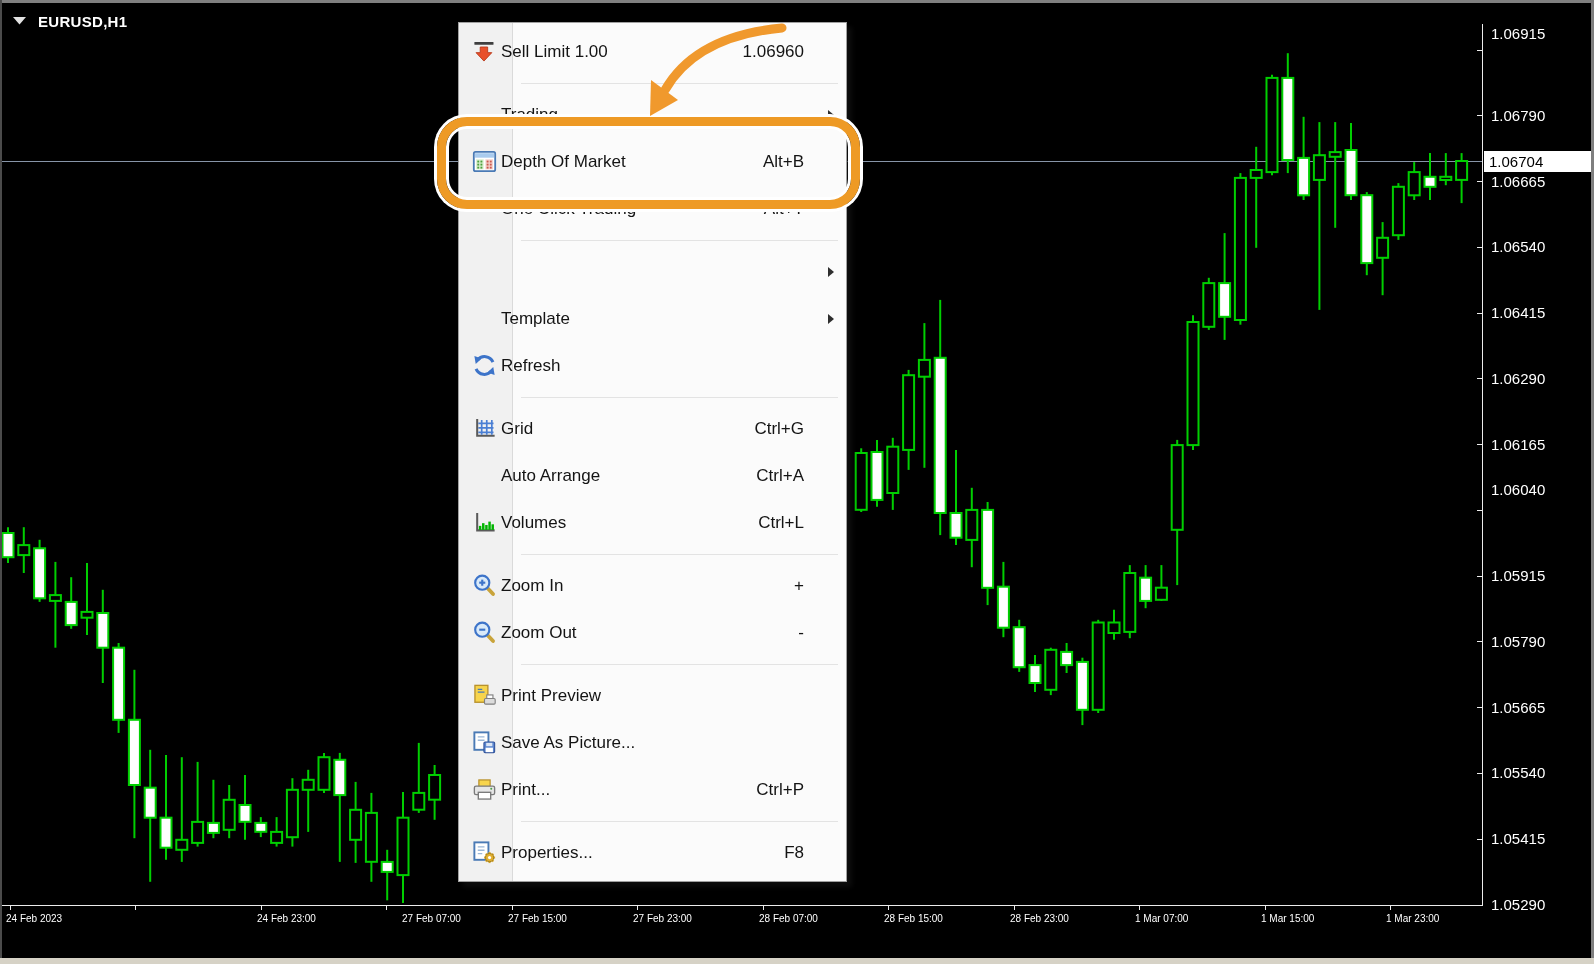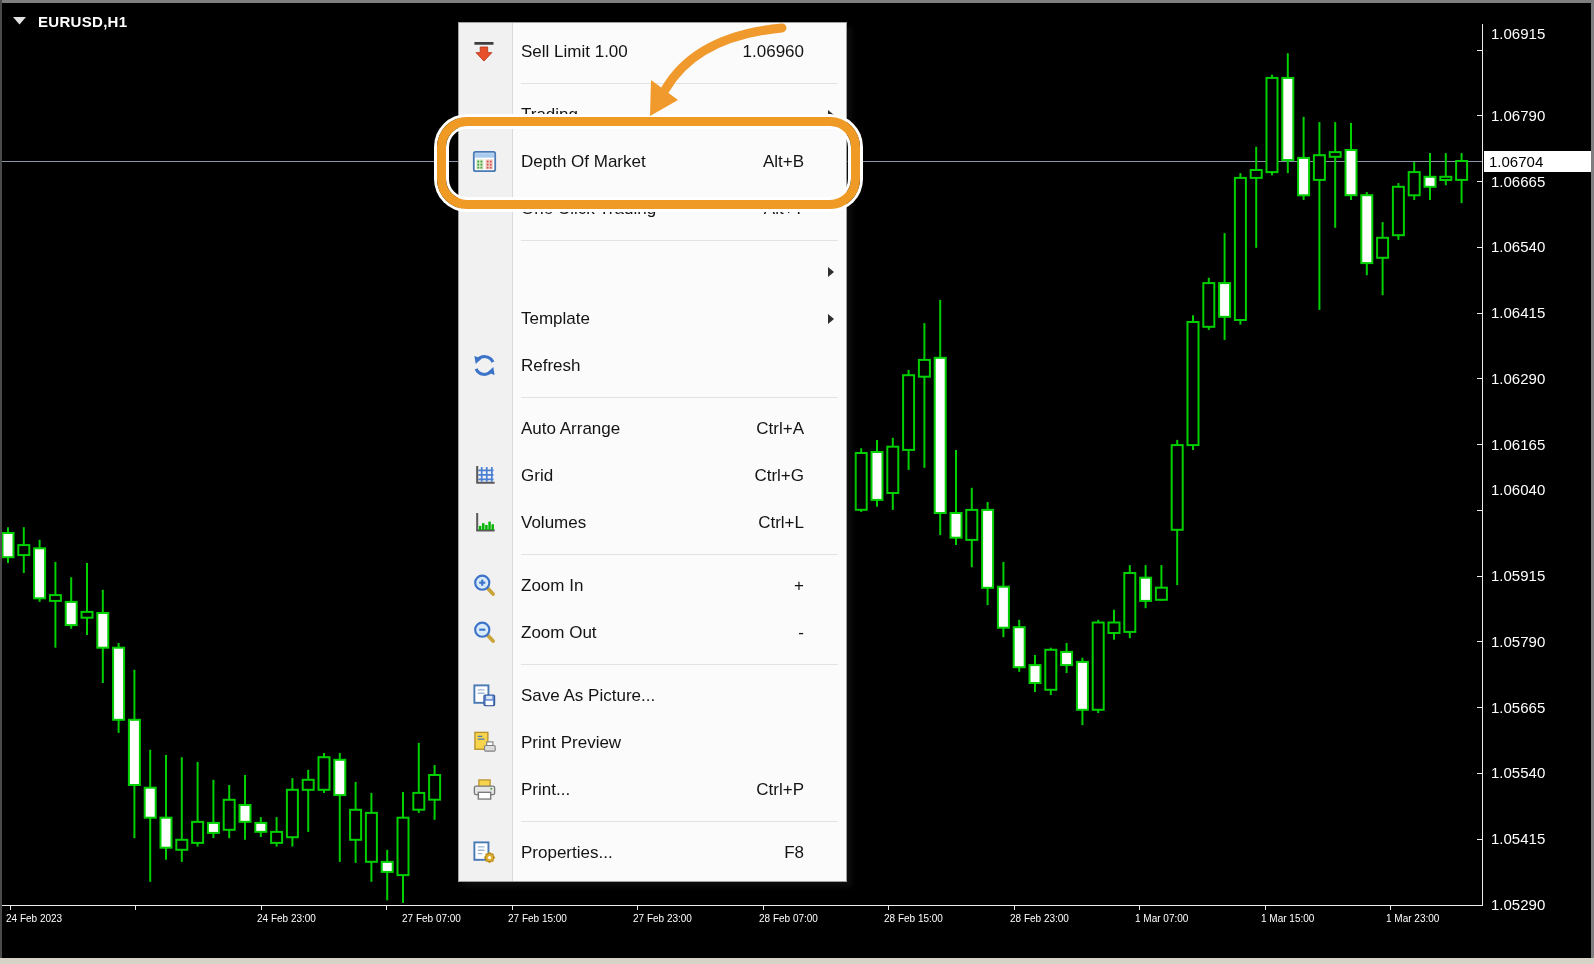--- a/index.html
+++ b/index.html
@@ -28,21 +28,21 @@
   .tlabel{position:absolute;top:913px;color:#fff;font-size:10px;white-space:nowrap;z-index:2;}
 
   
   .menu{position:absolute;left:458px;top:22px;width:389px;background:#fbfbfb;
         border:1px solid #a0a0a0;box-shadow:5px 5px 5px rgba(20,20,20,.65);
         padding:5px 0;z-index:10;box-sizing:border-box;}
   .gutter{position:absolute;left:0;top:0;bottom:0;width:53px;background:#f1f1f1;
           border-right:1px solid #dadada;}
   .mrow{position:relative;height:47px;display:flex;align-items:center;}
   .micon{position:absolute;left:12px;width:27px;height:27px;}
-  .mlabel{margin-left:62px;flex:1;font-size:17px;color:#141414;}
+  .mlabel{margin-left:42px;flex:1;font-size:17px;color:#141414;}
   .mshort{margin-right:42px;font-size:17px;color:#141414;}
   .msub{position:absolute;right:12px;top:50%;margin-top:-5px;width:0;height:0;
         border-left:6px solid #2e2e2e;border-top:5px solid transparent;border-bottom:5px solid transparent;}
   .msep{position:relative;height:16px;}
   .msep::after{content:"";position:absolute;left:62px;right:8px;top:8px;border-top:1px solid #e3e3e3;}
 
   
   .ring{position:absolute;left:437px;top:117px;width:423px;height:92px;box-sizing:border-box;
         border:9px solid #EE9A25;border-radius:30px;
         box-shadow:0 0 0 3px #fff, inset 0 0 0 3px #fff;
@@ -316,32 +316,32 @@
                 <path d="M19.5 9 A 8 8 0 0 0 5.8 7.2"></path>
                 <path d="M4.5 15 A 8 8 0 0 0 18.2 16.8"></path>
               </g>
               <polygon points="3,3.6 9.4,5.8 4.2,10.6" fill="#3d74c9"></polygon>
               <polygon points="21,20.4 14.6,18.2 19.8,13.4" fill="#3d74c9"></polygon>
             </svg></span>
           <span class="mlabel">Refresh</span>
         </div>
         <div class="msep"></div>
         <div class="mrow">
-          <span class="mlabel">Auto Arrange</span>
-          <span class="mshort">Ctrl+A</span>
-        </div>
-        <div class="mrow">
           <span class="micon"><svg width="27" height="27" viewBox="0 0 24 24">
               <path d="M5.5 3.5 V18.5 H21" stroke="#5a5a5a" stroke-width="1.8" fill="none"></path>
               <g stroke="#4a7fd4" stroke-width="1.5" fill="none">
                 <path d="M9.5 4.5 V17.5 M14 4.5 V17.5 M18.5 4.5 V17.5 M6.5 7.5 H20 M6.5 11.5 H20 M6.5 15.5 H20"></path>
               </g>
             </svg></span>
           <span class="mlabel">Grid</span>
           <span class="mshort">Ctrl+G</span>
+        </div>
+        <div class="mrow">
+          <span class="mlabel">Auto Arrange</span>
+          <span class="mshort">Ctrl+A</span>
         </div>
         <div class="mrow">
           <span class="micon"><svg width="27" height="27" viewBox="0 0 24 24">
               <path d="M5.5 3.5 V19 H21" stroke="#5a5a5a" stroke-width="1.8" fill="none"></path>
               <g fill="#00B400">
                 <rect x="7" y="15" width="2.2" height="3.6"></rect>
                 <rect x="9.8" y="12.6" width="2.2" height="6"></rect>
                 <rect x="12.6" y="14.2" width="2.2" height="4.4"></rect>
                 <rect x="15.4" y="11.2" width="2.2" height="7.4"></rect>
                 <rect x="18.2" y="13.6" width="2.2" height="5"></rect>
@@ -366,36 +366,36 @@
               <line x1="14.8" y1="14.5" x2="19.6" y2="19.6" stroke="#C9A43B" stroke-width="3.4" stroke-linecap="round"></line>
               <circle cx="10" cy="9.5" r="6.3" fill="#D9EAF9" stroke="#3d74c9" stroke-width="1.9"></circle>
               <line x1="7.3" y1="9.5" x2="12.7" y2="9.5" stroke="#3d74c9" stroke-width="1.9"></line>
             </svg></span>
           <span class="mlabel">Zoom Out</span>
           <span class="mshort">-</span>
         </div>
         <div class="msep"></div>
         <div class="mrow">
           <span class="micon"><svg width="27" height="27" viewBox="0 0 24 24">
+              <rect x="3.5" y="3" width="11.5" height="15" fill="#F7D44C" stroke="#B8912D" stroke-width="1.2"></rect>
+              <path d="M6 6.5 h4 M6 9 h6" stroke="#4a7ab5" stroke-width="1.2"></path>
+              <rect x="14" y="11.5" width="5.5" height="3.2" fill="#fff" stroke="#808080" stroke-width="1"></rect>
+              <rect x="12" y="14.7" width="9.5" height="5" rx="1" fill="#dcdcdc" stroke="#808080" stroke-width="1"></rect>
+            </svg></span>
+          <span class="mlabel">Print Preview</span>
+        </div>
+        <div class="mrow">
+          <span class="micon"><svg width="27" height="27" viewBox="0 0 24 24">
               <rect x="3" y="3" width="12.5" height="15.5" fill="#fff" stroke="#4a7ab5" stroke-width="1.7"></rect>
               <path d="M6 7 h6 M6 10 h6" stroke="#9cb8d8" stroke-width="1.3"></path>
               <rect x="11.5" y="11.5" width="9.5" height="9.5" rx="1" fill="#5b86cf" stroke="#33549b" stroke-width="1"></rect>
               <rect x="13.5" y="12.3" width="5.5" height="3" fill="#dce6f5"></rect>
               <rect x="13" y="16.6" width="6.5" height="4" fill="#fff"></rect>
             </svg></span>
           <span class="mlabel">Save As Picture...</span>
-        </div>
-        <div class="mrow">
-          <span class="micon"><svg width="27" height="27" viewBox="0 0 24 24">
-              <rect x="3.5" y="3" width="11.5" height="15" fill="#F7D44C" stroke="#B8912D" stroke-width="1.2"></rect>
-              <path d="M6 6.5 h4 M6 9 h6" stroke="#4a7ab5" stroke-width="1.2"></path>
-              <rect x="14" y="11.5" width="5.5" height="3.2" fill="#fff" stroke="#808080" stroke-width="1"></rect>
-              <rect x="12" y="14.7" width="9.5" height="5" rx="1" fill="#dcdcdc" stroke="#808080" stroke-width="1"></rect>
-            </svg></span>
-          <span class="mlabel">Print Preview</span>
         </div>
         <div class="mrow">
           <span class="micon"><svg width="27" height="27" viewBox="0 0 24 24">
               <rect x="7" y="3.5" width="10" height="6.5" fill="#F7D44C" stroke="#B8912D" stroke-width="1.1"></rect>
               <rect x="3" y="9" width="18" height="7.5" rx="1.5" fill="#E6E6E6" stroke="#7a7a7a" stroke-width="1.2"></rect>
               <circle cx="18" cy="11.3" r="0.9" fill="#4aa04a"></circle>
               <rect x="6.5" y="14.5" width="11" height="6" fill="#fff" stroke="#7a7a7a" stroke-width="1.2"></rect>
             </svg></span>
           <span class="mlabel">Print...</span>
           <span class="mshort">Ctrl+P</span>

